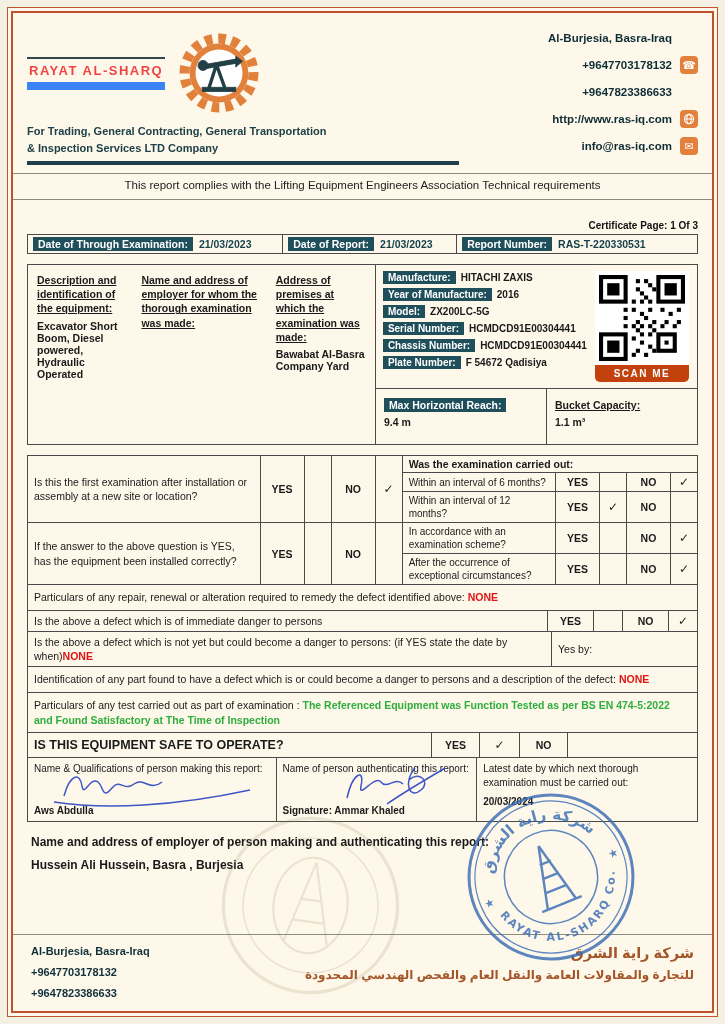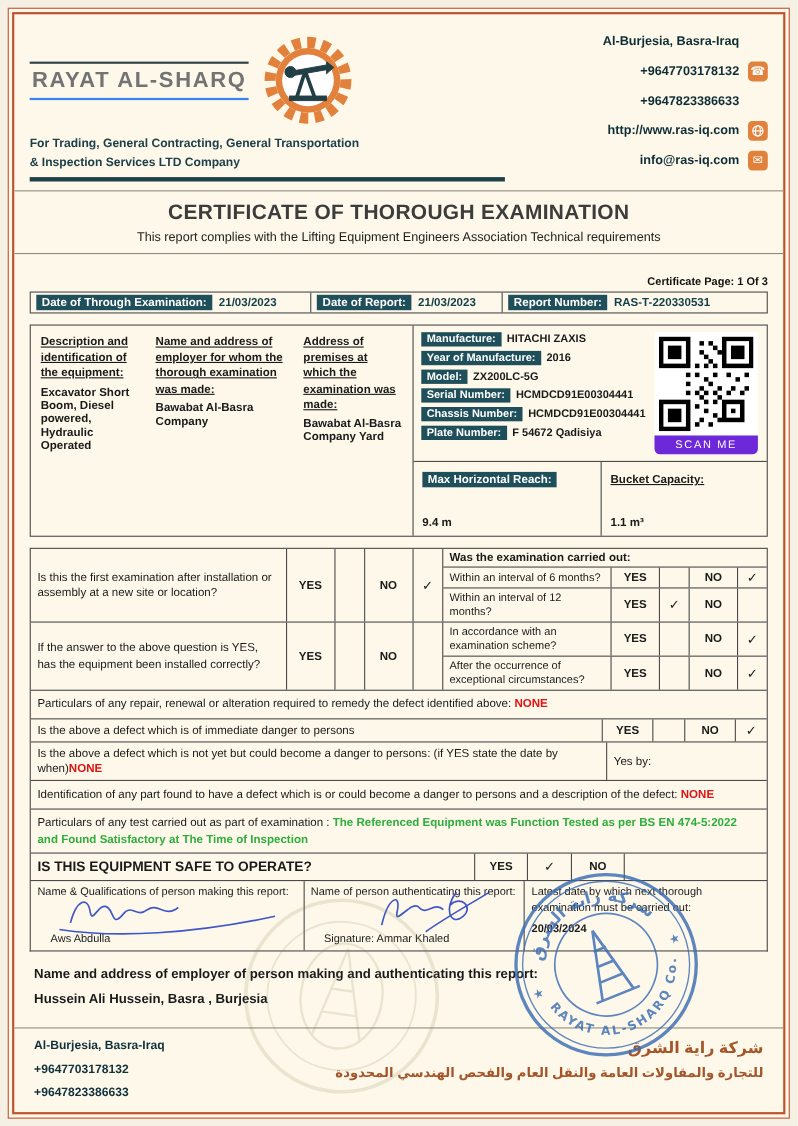--- a/index.html
+++ b/index.html
@@ -5,21 +5,21 @@
   *{box-sizing:border-box;margin:0;padding:0}
   html,body{width:725px;height:1024px}
   body{background:#f4f1e4;font-family:"Liberation Sans","DejaVu Sans",sans-serif;color:#1a1a1a;position:relative;overflow:hidden}
   .page{position:absolute;inset:7px;border:1px solid #c0522e;padding:3px;background:#fdf8e9}
   .frame{border:2px solid #c0522e;height:100%;background:#fdf8e9;position:relative;display:flex;flex-direction:column;padding:10px 14px 0;overflow:hidden}
 
   
   .cert-header{display:flex;justify-content:space-between}
   .header-left{width:445px;padding-top:8px}
   .brand-row{display:flex;align-items:center;gap:12px}
-  .brand-name{font-size:20px;font-weight:bold;letter-spacing:1.5px;color:#737373;border-top:2px solid #31464c;border-bottom:2px solid #3b82f6;padding:4px 2px;white-space:nowrap}
+  .brand-name{font-size:13px;font-weight:bold;letter-spacing:1.5px;color:#ef4444;border-top:2px solid #31464c;border-bottom:8px solid #3b82f6;padding:4px 2px;white-space:nowrap}
   .logo svg{display:block}
   .brand-ar{font-size:33px;font-weight:bold;color:#3a4b50;line-height:1;direction:rtl}
   .tagline{margin-top:8px;font-size:11px;font-weight:bold;color:#1d4049;line-height:1.5}
   .tagline-rule{margin-top:5px;height:4px;background:#1d4049;width:432px}
   .header-right{padding-top:6px;display:flex;flex-direction:column;align-items:flex-end;gap:9px;font-size:11.5px;font-weight:bold;color:#0e2d36}
   .contact-line{display:flex;align-items:center;gap:8px;height:18px}
   .badge{width:18px;height:18px;border-radius:4px;background:#e2813b;color:#fff;display:flex;align-items:center;justify-content:center;font-size:11px;line-height:1}
   .badge.ghost{background:transparent}
   .badge svg{display:block}
 
@@ -43,25 +43,25 @@
   .f-label{font-weight:bold;text-decoration:underline;line-height:1.35}
   .f-value{font-weight:bold;margin-top:4px}
   .equip-right{width:48%;display:flex;flex-direction:column}
   .equip-top{flex:1;display:flex;padding:6px 7px;gap:6px}
   .spec-list{flex:1;display:flex;flex-direction:column;gap:4px;font-size:10px}
   .spec-line{display:flex;align-items:center;gap:5px;white-space:nowrap}
   .spec-val{font-weight:600}
   .qr-wrap{width:96px;display:flex;flex-direction:column;align-items:center}
   .qr-box{width:94px;height:94px;background:#fff;padding:4px}
   .qr-box svg{display:block;width:100%;height:100%}
-  .scanme{background:#6d28d9;color:#fff;font-size:10px;font-weight:normal;letter-spacing:1.5px;padding:3px 0;width:94px;text-align:center;border-radius:0 0 5px 5px}
+  .scanme{background:#c2410c;color:#fff;font-size:10px;font-weight:bold;letter-spacing:1.5px;padding:3px 0;width:94px;text-align:center;border-radius:0 0 5px 5px}
   .equip-bottom{border-top:1px solid #4a4a4a;display:flex;min-height:56px}
   .reach{flex:1.15;padding:6px 8px}
   .bucket{flex:1;border-left:1px solid #4a4a4a;padding:6px 8px}
-  .rb-val{margin-top:25px;font-weight:600;font-size:10.5px}
+  .rb-val{margin-top:3px;font-weight:600;font-size:10.5px}
   .bucket-label{font-weight:bold;text-decoration:underline;font-size:10.5px}
   .reach .chip{font-size:10.5px}
 
   
   .exam{border:1px solid #4a4a4a;margin-top:10px;font-size:10.5px}
   .xrow{display:flex;border-top:1px solid #4a4a4a}
   .xrow:first-child{border-top:none}
   .qcell{flex:1;padding:3px 6px;display:flex;align-items:center;line-height:1.35}
   .ynv{border-left:1px solid #4a4a4a;display:flex;align-items:center;justify-content:center;font-weight:bold;width:44px}
   .chkc{border-left:1px solid #4a4a4a;display:flex;align-items:center;justify-content:center;font-size:12px;width:27px;color:#222}
@@ -81,21 +81,21 @@
   .safeq{flex:1;padding:5px 6px;font-size:12.5px;font-weight:bold;display:flex;align-items:center}
   .safe .ynv{width:48px}
   .safe .chkc{width:40px}
   .safe .blank{width:130px;border-left:1px solid #4a4a4a}
 
   
   .sign{display:flex;border:1px solid #4a4a4a;border-top:none;min-height:64px;font-size:10px}
   .sign-cell{padding:4px 6px;position:relative;line-height:1.35}
   .sign-cell + .sign-cell{border-left:1px solid #4a4a4a}
   .c1{width:37%}.c2{width:30%}.c3{flex:1}
-  .sig-bottom{position:absolute;bottom:4px;left:18px;font-weight:normal}
+  .sig-bottom{position:absolute;bottom:4px;left:6px;font-weight:bold}
   .sig-svg{position:absolute;pointer-events:none}
   .sig1{left:18px;top:6px}
   .sig2{left:40px;top:2px}
   .next-date{font-weight:bold;margin-top:6px}
 
   
   .employer{margin-top:11px;padding:2px 4px;font-size:12px}
   .employer .lbl{font-weight:bold}
   .employer .val{font-weight:bold;margin-top:9px}
 
@@ -169,21 +169,20 @@
         </span>
       </div>
       <div class="contact-line">
         <span>info@ras-iq.com</span>
         <span class="badge">✉</span>
       </div>
     </div>
   </header>
 
   <div class="hr"></div>
-  <h1 class="title">CERTIFICATE OF THOROUGH EXAMINATION</h1>
   <p class="subtitle">This report complies with the Lifting Equipment Engineers Association Technical requirements</p>
   <div class="hr"></div>
   <div class="page-info">Certificate Page: 1 Of 3</div>
 
   <div class="meta">
     <div class="meta-cell m1">
       <span class="chip">Date of Through Examination:</span>
       <span class="meta-val">21/03/2023</span>
     </div>
     <div class="meta-cell m2">
@@ -197,21 +196,20 @@
   </div>
 
   <div class="equip">
     <div class="equip-left">
       <div>
         <div class="f-label">Description and identification of the equipment:</div>
         <div class="f-value">Excavator Short Boom, Diesel powered, Hydraulic Operated</div>
       </div>
       <div>
         <div class="f-label">Name and address of employer for whom the thorough examination was made:</div>
-        <div class="f-value">Bawabat Al-Basra Company</div>
       </div>
       <div>
         <div class="f-label">Address of premises at which the examination was made:</div>
         <div class="f-value">Bawabat Al-Basra Company Yard</div>
       </div>
     </div>
     <div class="equip-right">
       <div class="equip-top">
         <div class="spec-list">
           <div class="spec-line">

